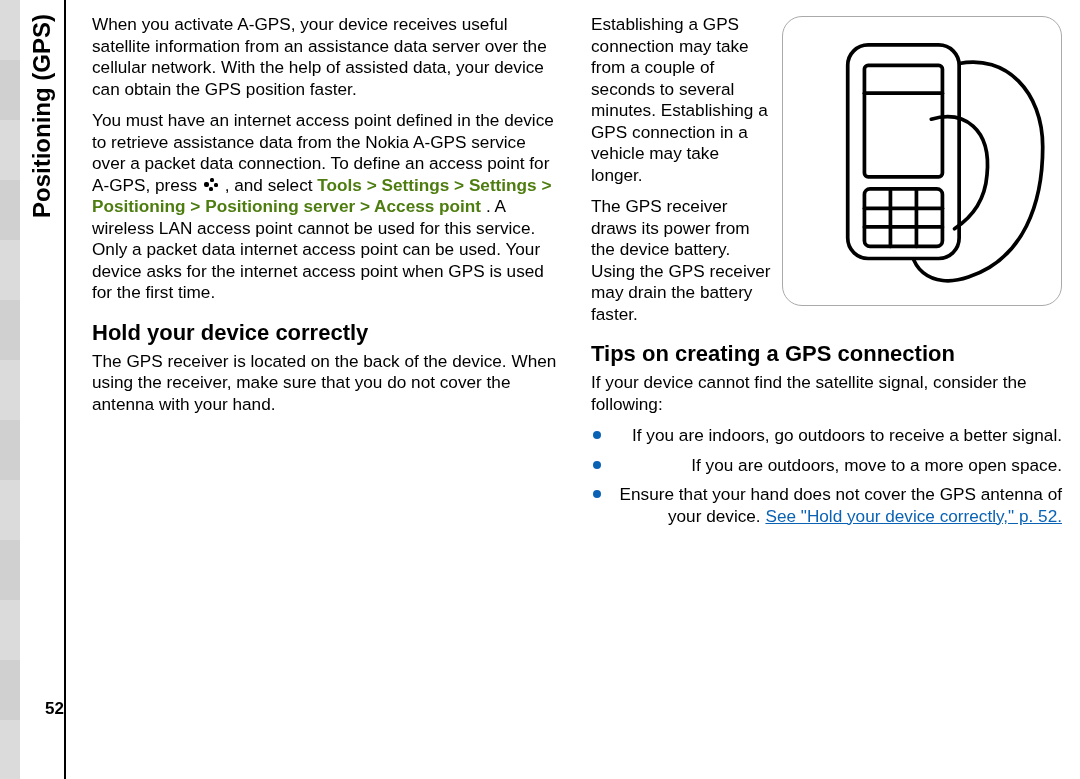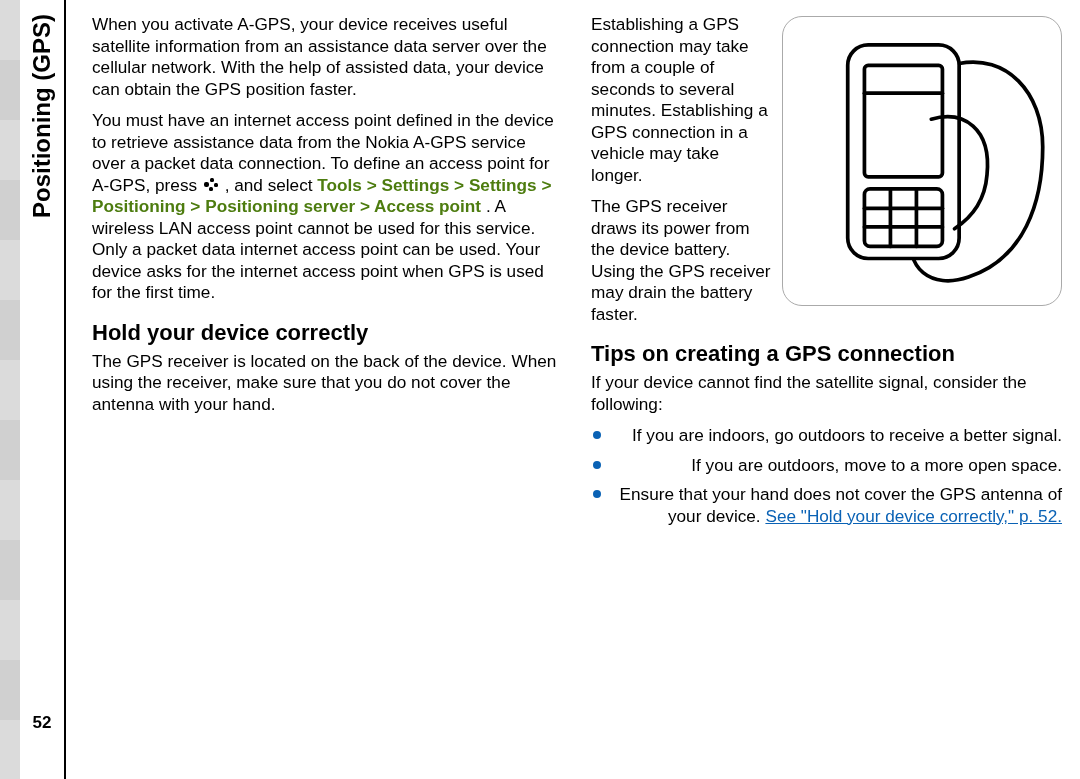--- a/index.html
+++ b/index.html
@@ -40,24 +40,24 @@
     left: 50%;
     top: 14px;
     transform: translateX(-50%) rotate(180deg);
     writing-mode: vertical-rl;
     font-size: 24px;
     font-weight: bold;
     white-space: nowrap;
   }
   .page-number {
     position: absolute;
-    bottom: 46px;
+    bottom: 60px;
     left: 0;
     width: 100%;
-    text-align: center;
+    text-align: right;
     font-size: 17px;
     font-weight: bold;
   }
   .content {
     flex: 1;
     padding: 14px 18px 10px 26px;
     column-count: 2;
     column-gap: 28px;
     column-fill: auto;
     height: 779px;

